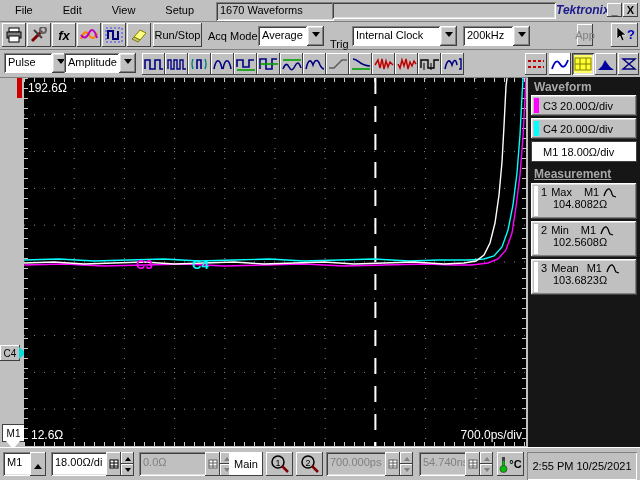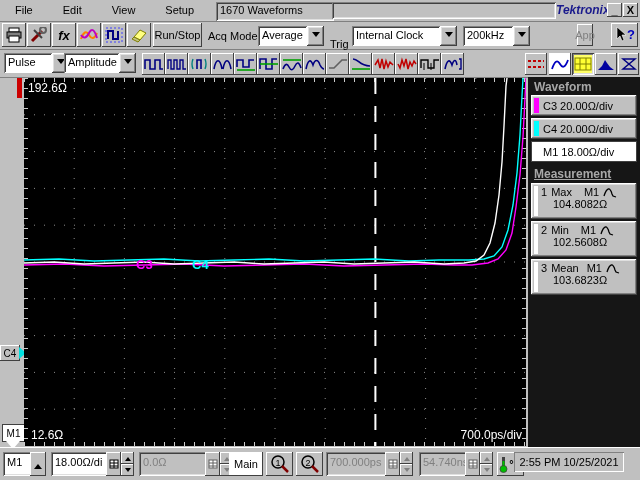--- a/index.html
+++ b/index.html
@@ -458,13 +458,13 @@
 
 <div class="abs bevel-thin tbtn" style="left:497px;top:452px;width:27px;height:24px;gap:1px;">
   <svg width="9" height="18">
     <line x1="4.5" y1="2" x2="4.5" y2="12" stroke="#404040" stroke-width="3"></line>
     <line x1="4.5" y1="6" x2="4.5" y2="12" stroke="#00c000" stroke-width="2"></line>
     <circle cx="4.5" cy="14" r="3.5" fill="#00c000" stroke="#404040" stroke-width="0.8"></circle>
   </svg>
   <span style="font-weight:bold;">°C</span>
 </div>
 
-<div class="abs tbtn" style="left:514px;top:452px;width:110px;height:20px;background:#c0c0c0;box-shadow:inset 1px 1px 0 #808080,inset -1px -1px 0 #ffffff;text-align:center;">2:55 PM 10/25/2021</div>
+<div class="abs tbtn" style="left:527px;top:452px;width:110px;height:28px;background:#c0c0c0;box-shadow:inset 1px 1px 0 #808080,inset -1px -1px 0 #ffffff;text-align:center;">2:55 PM 10/25/2021</div>
 
 </body></html>

